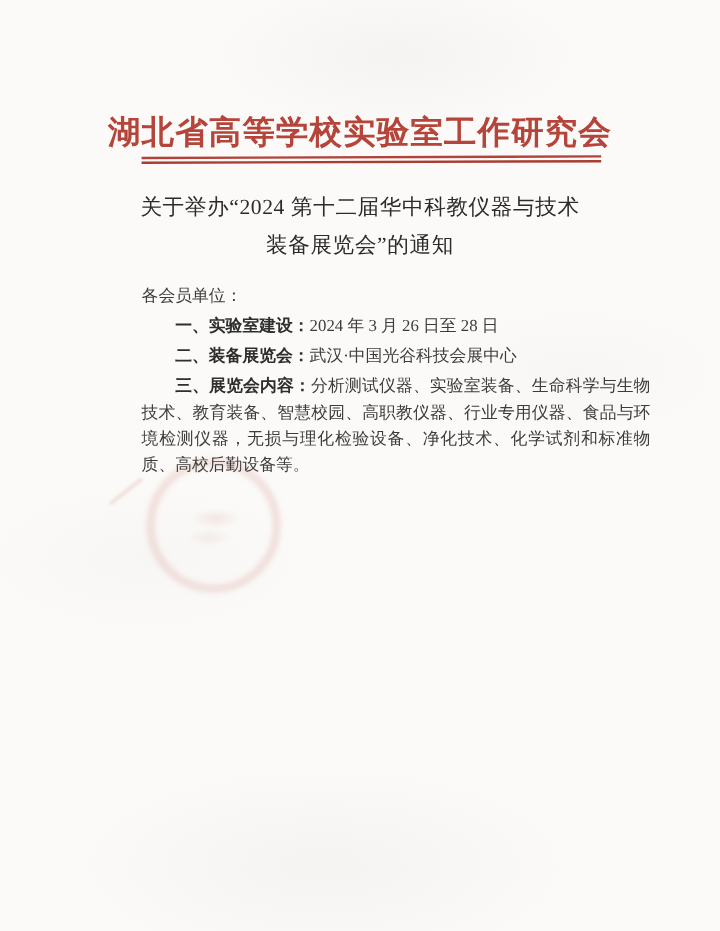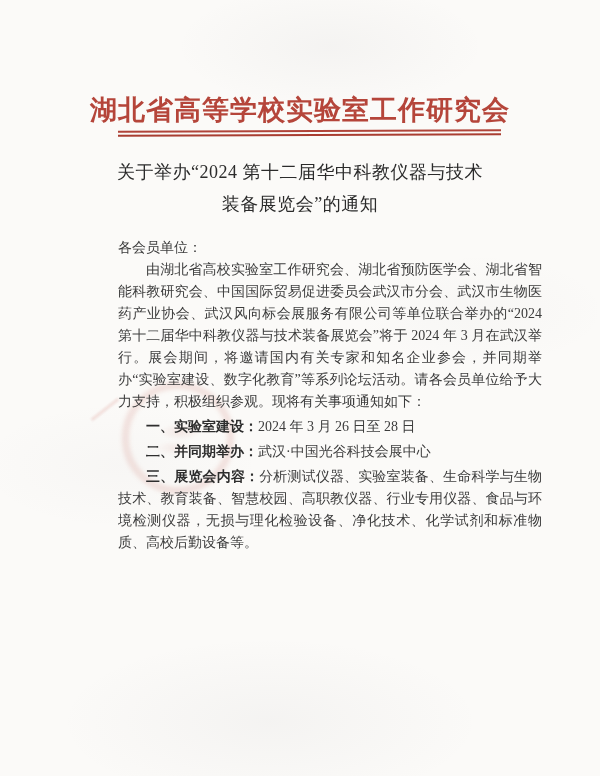--- a/index.html
+++ b/index.html
@@ -138,28 +138,27 @@
 
   <div class="doc-title">
     <div>关于举办“2024 第十二届华中科教仪器与技术</div>
     <div>装备展览会”的通知</div>
   </div>
 
   <div class="doc-body">
 
     <p class="salutation">各会员单位：</p>
 
-    <p class="para-indent">由湖北省高校实验室工作研究会、湖北省预防医学会、湖北省智能科教研究会、中国国际贸易促进委员会武汉市分会、武汉市生物医药产业协会、武汉风向标会展服务有限公司等单位联合举办的“2024 第十二届华中科教仪器与技术装备展览会”将于 2024 年 3 月在武汉举行。展会期间，将邀请国内有关专家和知名企业参会，并同期举办“实验室建设、数字化教育”等系列论坛活动。请各会员单位给予大力支持，积极组织参观。现将有关事项通知如下：</p>
 
     <p class="para-indent section-para">
       <span class="section-label">一、实验室建设：</span><span>2024 年 3 月 26 日至 28 日</span>
     </p>
 
     <p class="para-indent section-para">
-      <span class="section-label">二、并同期举办：</span><span>武汉·中国光谷科技会展中心</span>
+      <span class="section-label">二、装备展览会：</span><span>武汉·中国光谷科技会展中心</span>
     </p>
 
 
     <p class="para-indent section-para">
       <span class="section-label">三、展览会内容：</span><span>分析测试仪器、实验室装备、生命科学与生物技术、教育装备、智慧校园、高职教仪器、行业专用仪器、食品与环境检测仪器，无损与理化检验设备、净化技术、化学试剂和标准物质、高校后勤设备等。</span>
     </p>
 
 
 
   </div>

